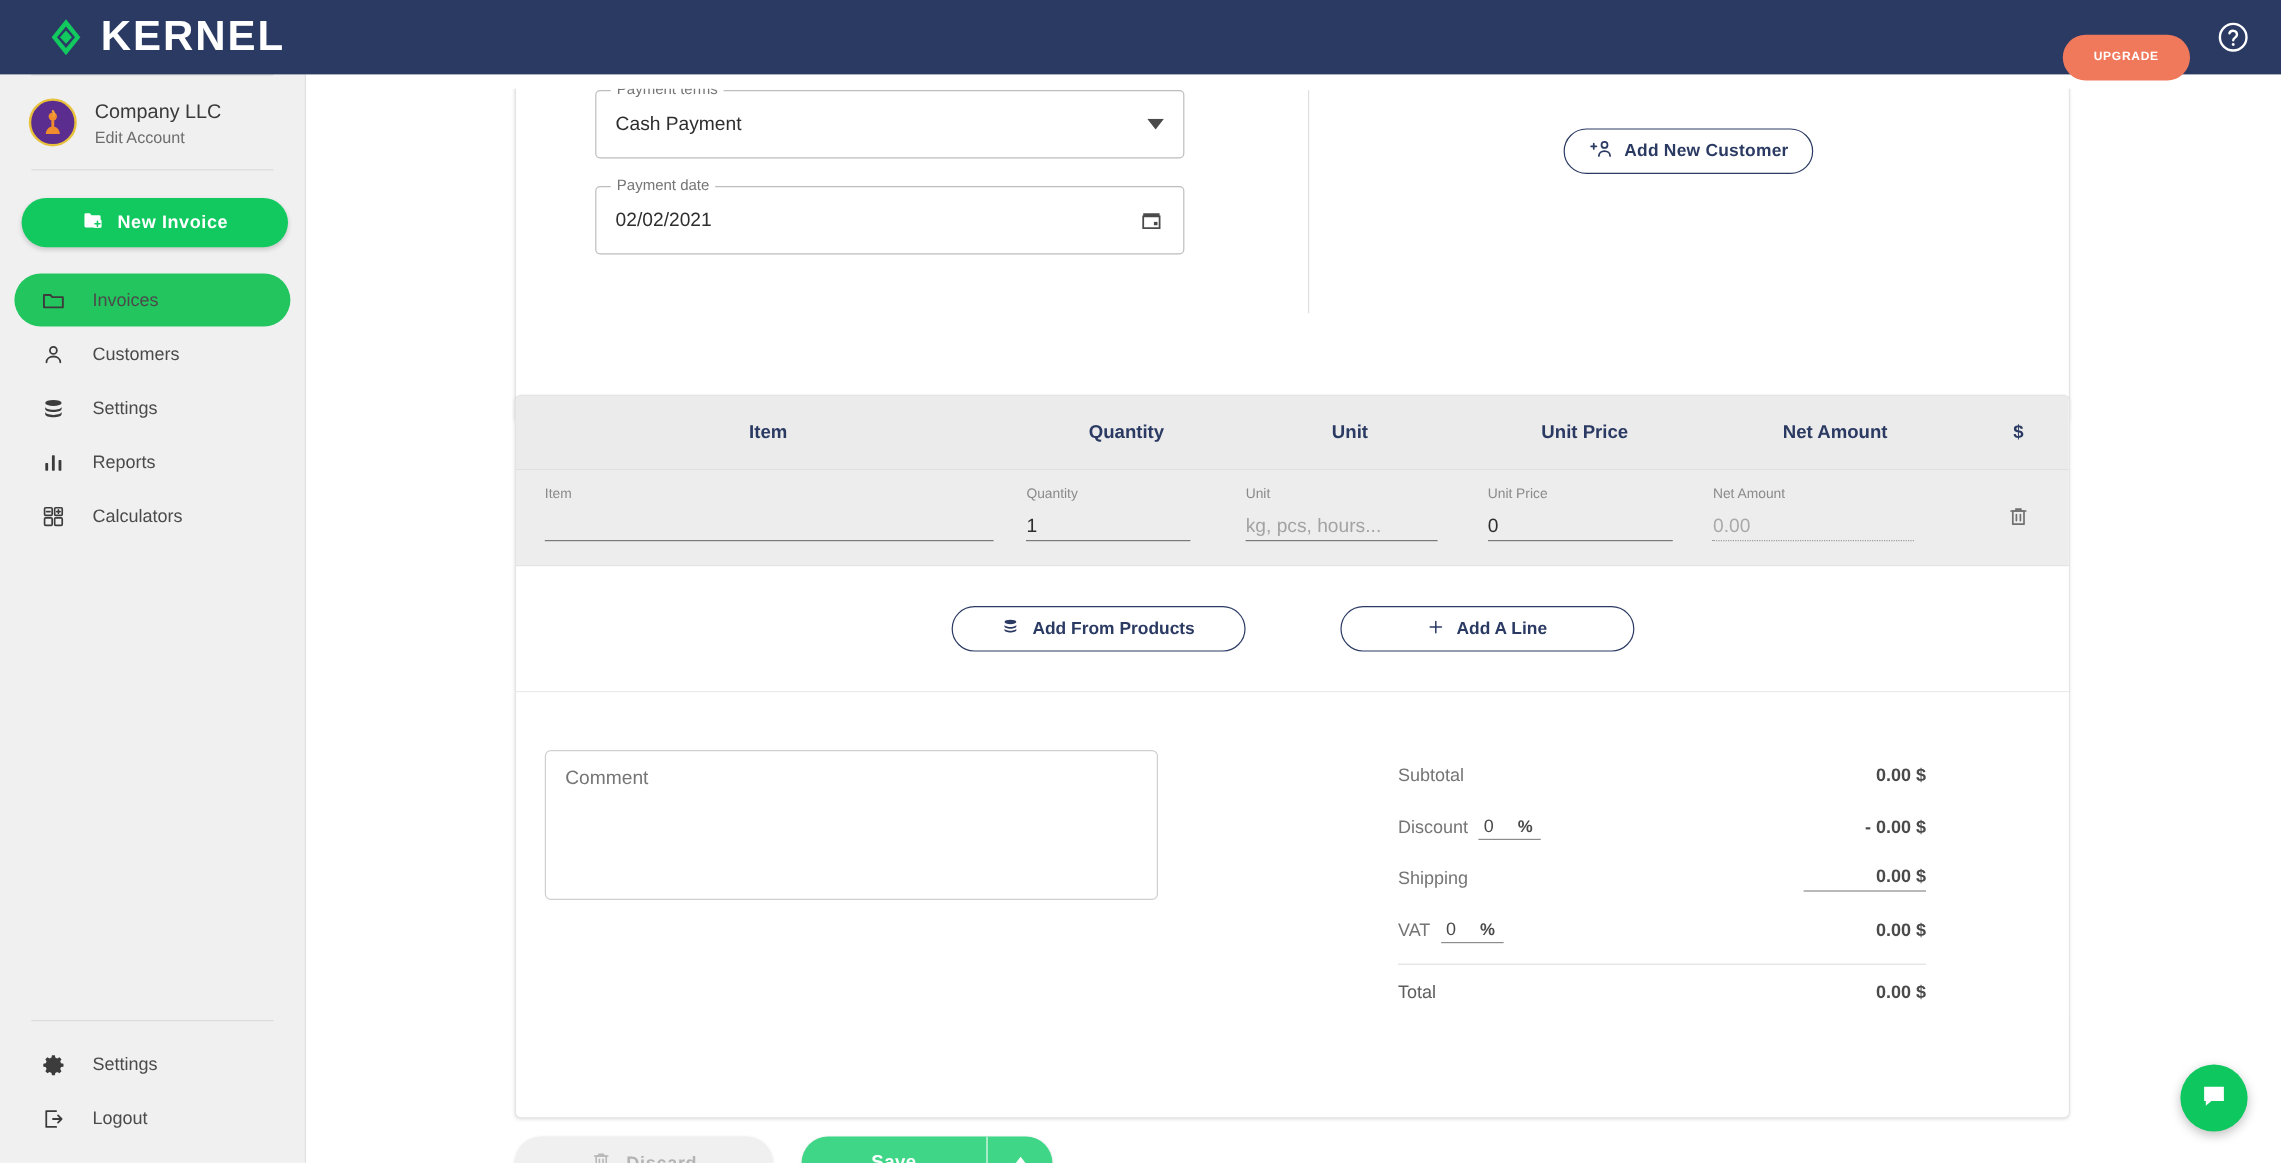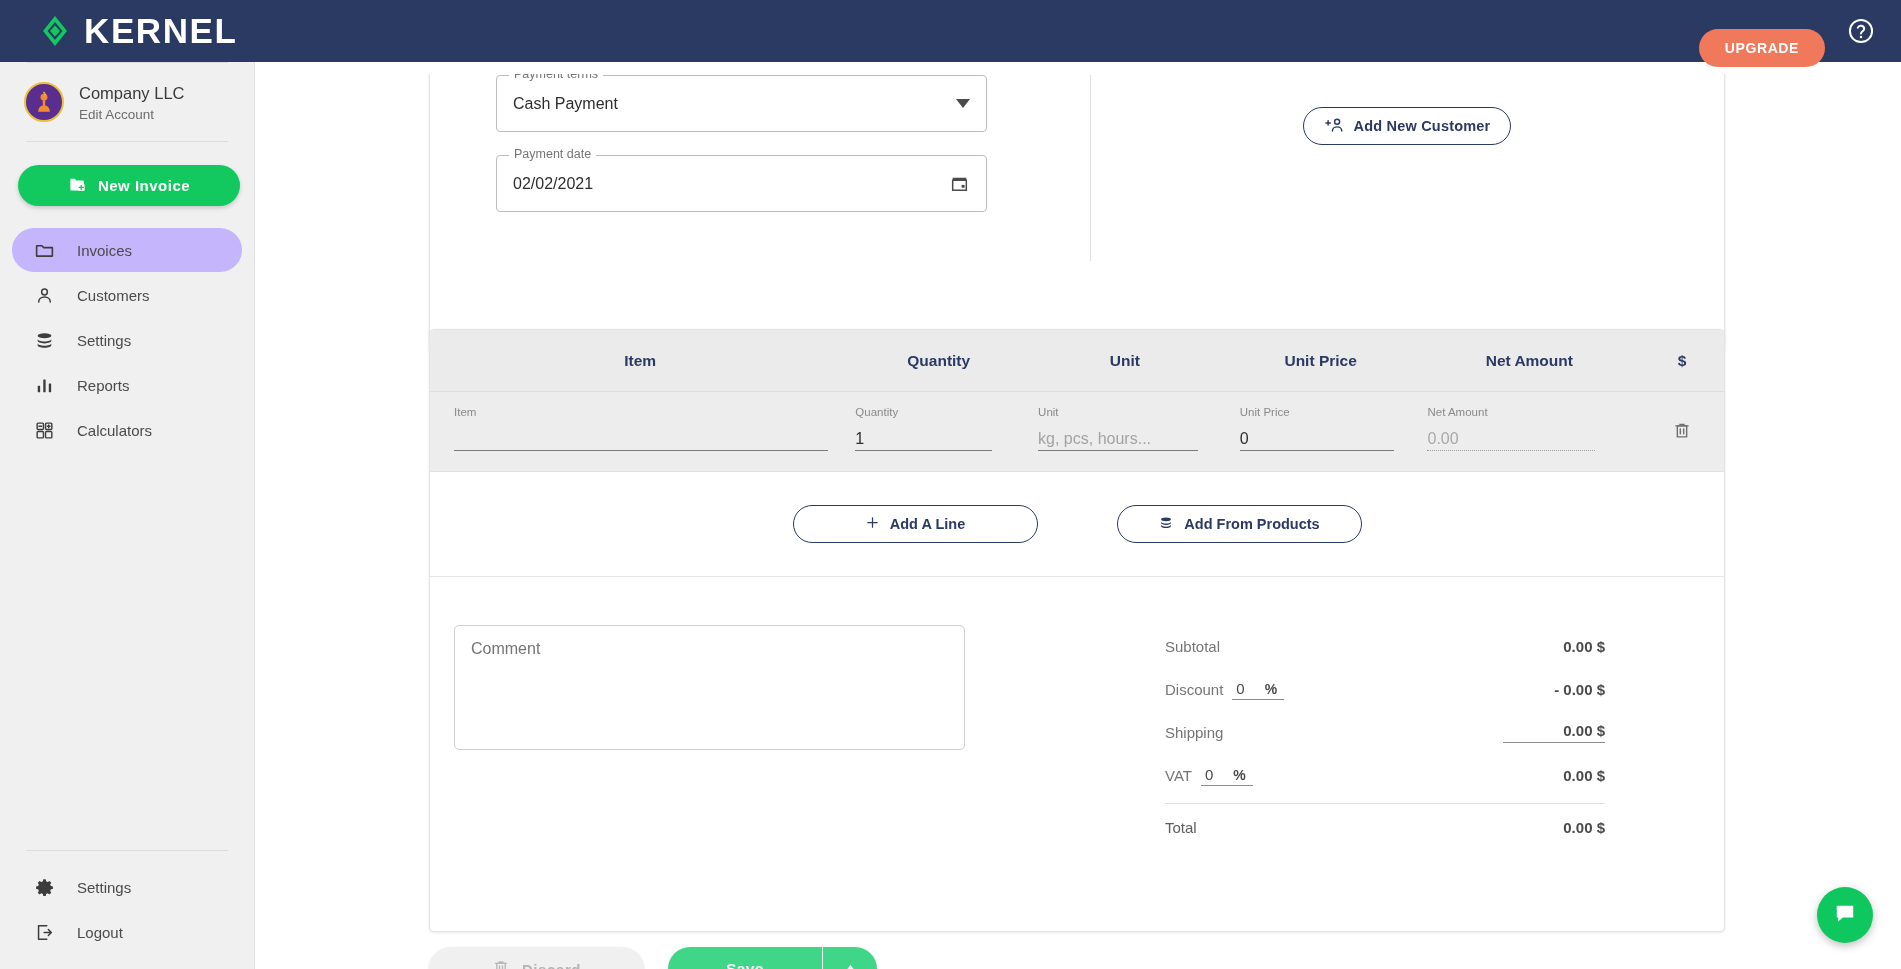--- a/index.html
+++ b/index.html
@@ -25,21 +25,21 @@
     letter-spacing: 1.6px;
   }
   .topbar-right {
     margin-left: auto; margin-right: 26px;
     display: flex; align-items: center; gap: 22px;
   }
   .upgrade-btn {
     background: #f0795c; color: #ffffff;
     border: none; border-radius: 22px;
     padding: 0 26px; height: 38px;
-    font-size: 14px; font-weight: 700; letter-spacing: .6px;
+    font-size: 10px; font-weight: 700; letter-spacing: .6px;
     font-family: "Liberation Sans", sans-serif;
     cursor: pointer;
     margin-top: 33px;
   }
   .help-icon { width: 28px; height: 28px; cursor: pointer; }
 
   
   .sidebar {
     position: absolute; top: 62px; left: 0;
     width: 255px; height: 907px;
@@ -69,21 +69,21 @@
     letter-spacing: .5px; cursor: pointer;
     box-shadow: 0 2px 4px rgba(0,0,0,.18);
   }
   .nav { margin-top: 22px; }
   .nav-item {
     display: flex; align-items: center; gap: 22px;
     height: 44px; margin: 0 12px 1px 12px;
     padding-left: 22px; border-radius: 22px;
     font-size: 15px; color: #4b4b4b; cursor: pointer;
   }
-  .nav-item.active { background: #c4b5fd; }
+  .nav-item.active { background: #22c55e; }
   .nav-icon { width: 21px; height: 21px; flex: 0 0 auto; display:flex; align-items:center; justify-content:center; }
   .sidebar-bottom { position: absolute; bottom: 14px; left: 0; width: 100%; }
   .sidebar-bottom .sb-divider { margin-bottom: 14px; }
 
   
   .main {
     position: absolute; top: 62px; left: 255px;
     width: 1646px; height: 907px;
     background: #ffffff;
     overflow: hidden;
@@ -491,38 +491,38 @@
               <path d="M4.6 6.4h14.8M9.6 6.4V4.6h4.8v1.8" stroke-linecap="round"></path>
               <path d="M6.4 6.4h11.2v13.2H6.4z" stroke-linejoin="round"></path>
               <path d="M10 10v6M14 10v6" stroke-linecap="round"></path>
             </svg>
           </span>
         </div>
       </div>
     </div>
 
     <div class="add-row">
-      <button class="pill-btn w1">
-        <span>
-          <svg width="15" height="15" viewBox="0 0 24 24" stroke="#2b3a63" stroke-width="2" stroke-linecap="round">
-            <path d="M12 4.5v15M4.5 12h15"></path>
-          </svg>
-        </span>
-        <span>Add A Line</span>
-      </button>
       <button class="pill-btn w2">
         <span>
           <svg width="16" height="16" viewBox="0 0 24 24" fill="#2b3a63">
             <ellipse cx="12" cy="6.4" rx="7.4" ry="2.8"></ellipse>
             <path d="M4.6 10c0 1.5 3.3 2.8 7.4 2.8s7.4-1.3 7.4-2.8v2.1c0 1.5-3.3 2.8-7.4 2.8s-7.4-1.3-7.4-2.8z"></path>
             <path d="M4.6 14.7c0 1.5 3.3 2.8 7.4 2.8s7.4-1.3 7.4-2.8v2.1c0 1.5-3.3 2.8-7.4 2.8s-7.4-1.3-7.4-2.8z"></path>
           </svg>
         </span>
         <span>Add From Products</span>
       </button>
+      <button class="pill-btn w1">
+        <span>
+          <svg width="15" height="15" viewBox="0 0 24 24" stroke="#2b3a63" stroke-width="2" stroke-linecap="round">
+            <path d="M12 4.5v15M4.5 12h15"></path>
+          </svg>
+        </span>
+        <span>Add A Line</span>
+      </button>
     </div>
 
     <div class="totals-area">
       <textarea class="comment-box" placeholder="Comment" style=""></textarea>
 
       <div class="totals">
         <div class="t-row">
           <span class="t-label">Subtotal</span>
           <span class="t-val">0.00 $</span>
         </div>

